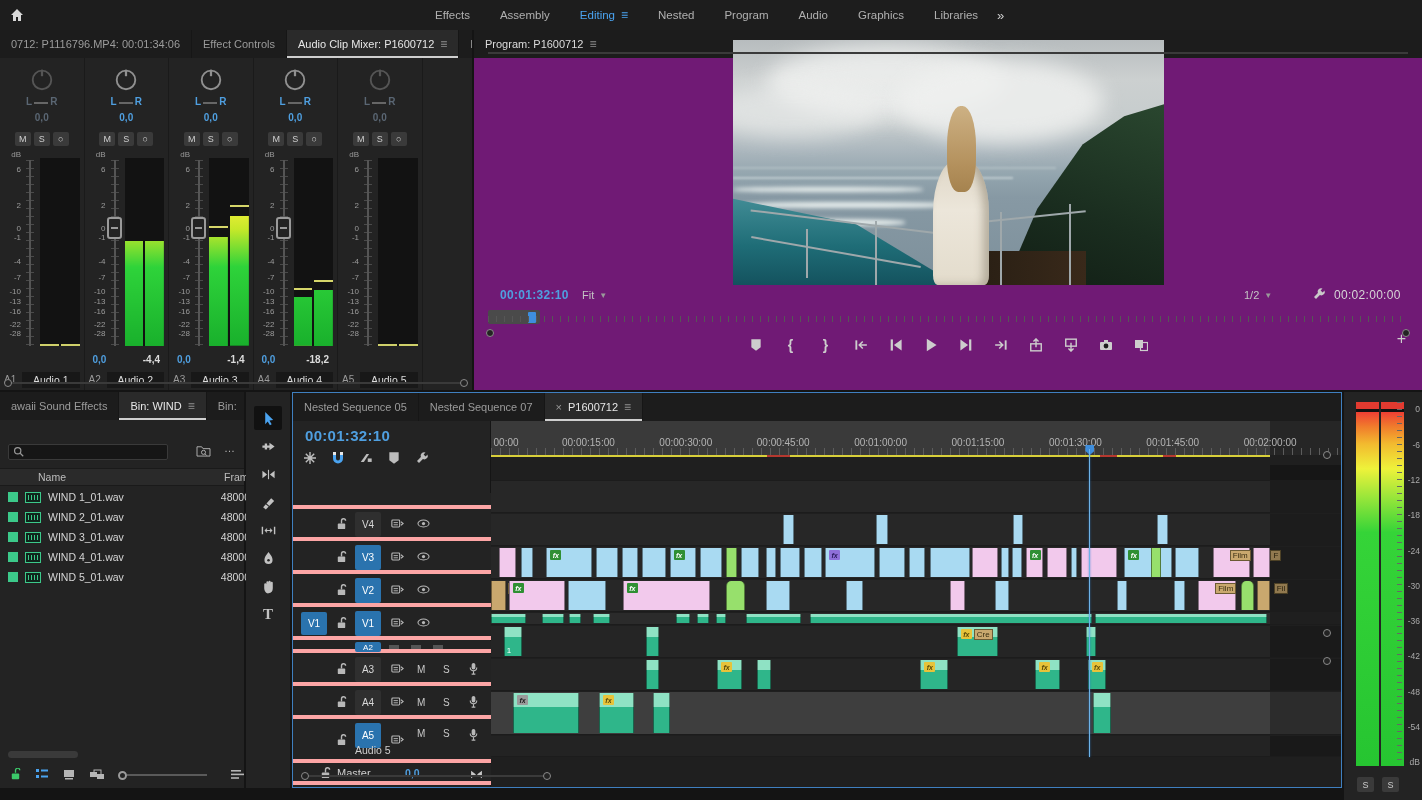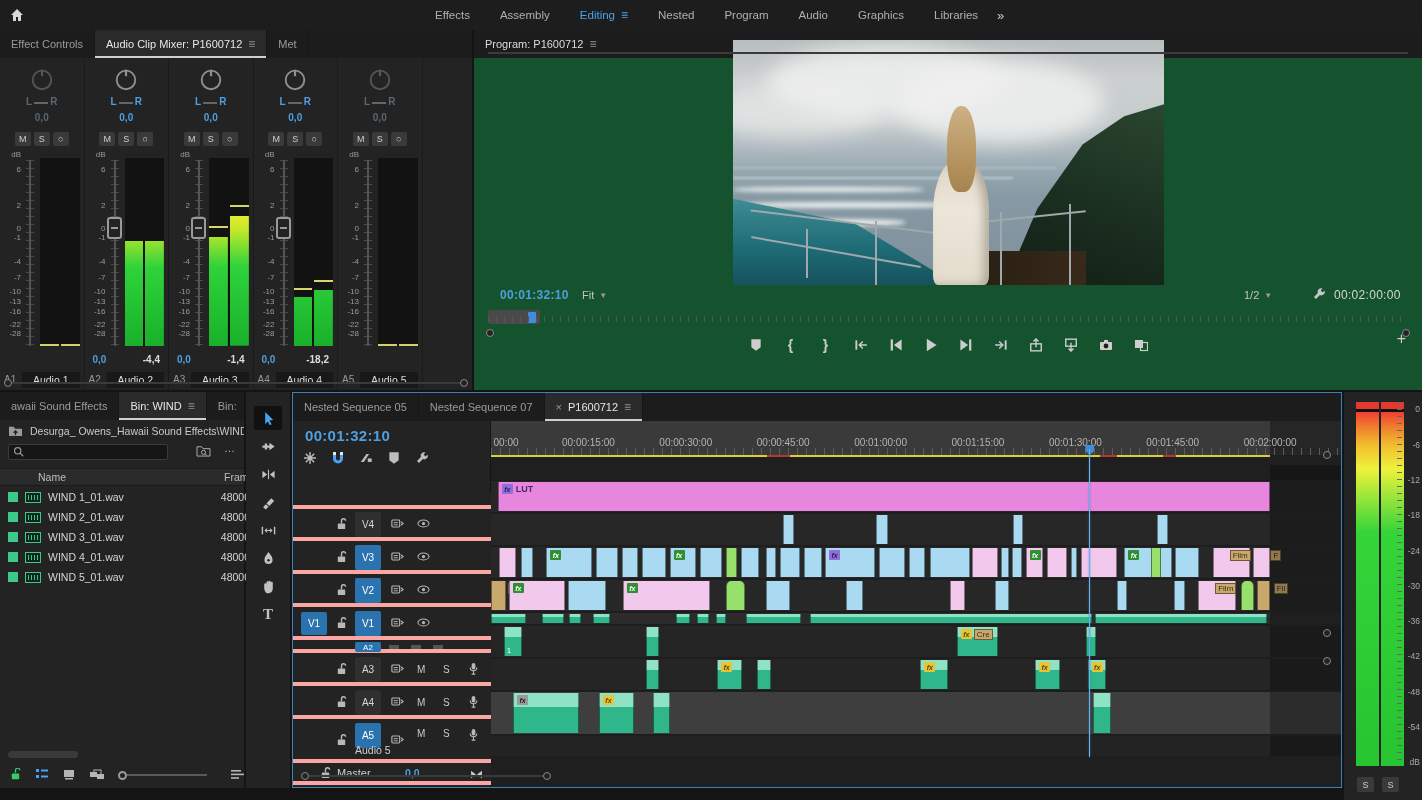--- a/index.html
+++ b/index.html
@@ -190,20 +190,23 @@
         </div>
       </div>
     <div class="ws-tab abs" style="left:982px;top:0;">
         <span class="chevtxt">»</span>
       </div>
   </div>
 
   <div class="panel" id="mixer" style="left:0;top:30px;width:472px;height:360px;">
     <div class="tabstrip" id="mixer-tabs">
         <div class="ptab">
+          <span>0712: P1116796.MP4: 00:01:34:06</span>
+        </div>
+        <div class="ptab">
           <span>Effect Controls</span>
         </div>
         <div class="ptab active">
           <span>Audio Clip Mixer: P1600712</span>
           <span class="hamb">≡</span>
         </div>
         <div class="ptab">
           <span>Met</span>
         </div>
       </div>
@@ -440,21 +443,21 @@
           </div>
         </div>
       </div>
     <div class="hscroll">
       <div class="line"></div>
       <div class="scrolldot" style="left:0;top:0;"></div>
       <div class="scrolldot" style="right:0;top:0;"></div>
     </div>
   </div>
 
-  <div class="panel" id="program" style="left:474px;top:30px;width:948px;height:360px;background:#14532d;">
+  <div class="panel" id="program" style="left:474px;top:30px;width:948px;height:360px;background:#701a75;">
     <div class="tabstrip">
       <div class="ptab" style="color:#dcdcdc;border-right:none;">
         <span>Program: P1600712</span>
         <span class="hamb">≡</span>
       </div>
     </div>
     <div id="scene">
       <div class="cloud" style="left:8%;top:2%;width:55%;height:30%;"></div>
       <div class="cloud" style="left:38%;top:8%;width:48%;height:34%;"></div>
       <div class="cloud" style="left:-6%;top:18%;width:40%;height:22%;opacity:.7;"></div>
@@ -577,27 +580,20 @@
           <span>awaii Sound Effects</span>
         </div>
         <div class="ptab active">
           <span>Bin: WIND</span>
           <span class="hamb">≡</span>
         </div>
         <div class="ptab">
           <span>Bin:</span>
         </div>
       </div>
-    <div id="proj-crumb">
-      <span style="color:#b5b5b5;"><svg width="15" height="13" viewBox="0 0 16 14">
-            <path d="M1 3h5l1.5 2H15v8H1z" fill="#9a9a9a"></path>
-            <path d="M8 12V8M6 9.5L8 7.5l2 2" stroke="#232323" fill="none" stroke-width="1.4"></path>
-          </svg></span>
-      <span>Desurga_ Owens_Hawaii Sound Effects\WIND</span>
-    </div>
     <div id="proj-search">
       <span><svg width="11" height="11" viewBox="0 0 14 14">
             <circle cx="6" cy="6" r="4" fill="none" stroke="#9a9a9a" stroke-width="1.5"></circle>
             <line x1="9.2" y1="9.2" x2="13" y2="13" stroke="#9a9a9a" stroke-width="1.5"></line>
           </svg></span>
       <input type="text" style="">
     </div>
     <span class="proj-ic" style="left:196px;"><svg width="15" height="13" viewBox="0 0 16 14">
           <path d="M1 3h5l1.5 2H15v8H1z" fill="none" stroke="#b5b5b5"></path>
           <circle cx="8" cy="9" r="2.2" fill="none" stroke="#b5b5b5"></circle>
@@ -969,24 +965,20 @@
           <div style="position:absolute;left:0;width:91.7%;top:0;height:2px;background:#d8cf3a"></div>
           <div style="position:absolute;top:0;height:2px;background:#b5382f;left:32.5%;width:2.7%"></div>
           <div style="position:absolute;top:0;height:2px;background:#b5382f;left:71.6%;width:2%"></div>
           <div style="position:absolute;top:0;height:2px;background:#b5382f;left:79%;width:1.6%"></div>
         </div>
       <div id="lanes-holder">
           <div class="lane" style="top: 44px; height: 16px; background: rgb(31, 31, 31); border-bottom: 1px solid rgb(28, 28, 28);">
             <div style="position:absolute;top:0;bottom:0;left:91.7%;right:0;background:rgba(0,0,0,0.28);"></div>
           </div>
           <div class="lane" style="top: 60px; height: 32px; background: rgb(39, 39, 39); border-bottom: 1px solid rgb(28, 28, 28);">
-            <div class="clip c-violet" style="left: 0.8%; width: 90.9%;">
-              <span class="fxb fx-p">fx</span>
-              <span class="lutlab">LUT</span>
-            </div>
             <div style="position:absolute;top:0;bottom:0;left:91.7%;right:0;background:rgba(0,0,0,0.28);"></div>
           </div>
           <div class="lane" style="top: 93px; height: 32px; background: rgb(39, 39, 39); border-bottom: 1px solid rgb(28, 28, 28);">
             <div class="clip c-cyan" style="left: 34.3%; width: 1.3%;"></div>
             <div class="clip c-cyan" style="left: 45.3%; width: 1.4%;"></div>
             <div class="clip c-cyan" style="left: 61.4%; width: 1.2%;"></div>
             <div class="clip c-cyan" style="left: 78.3%; width: 1.3%;"></div>
             <div style="position:absolute;top:0;bottom:0;left:91.7%;right:0;background:rgba(0,0,0,0.28);"></div>
           </div>
           <div class="lane" style="top: 126px; height: 32px; background: rgb(39, 39, 39); border-bottom: 1px solid rgb(28, 28, 28);">

